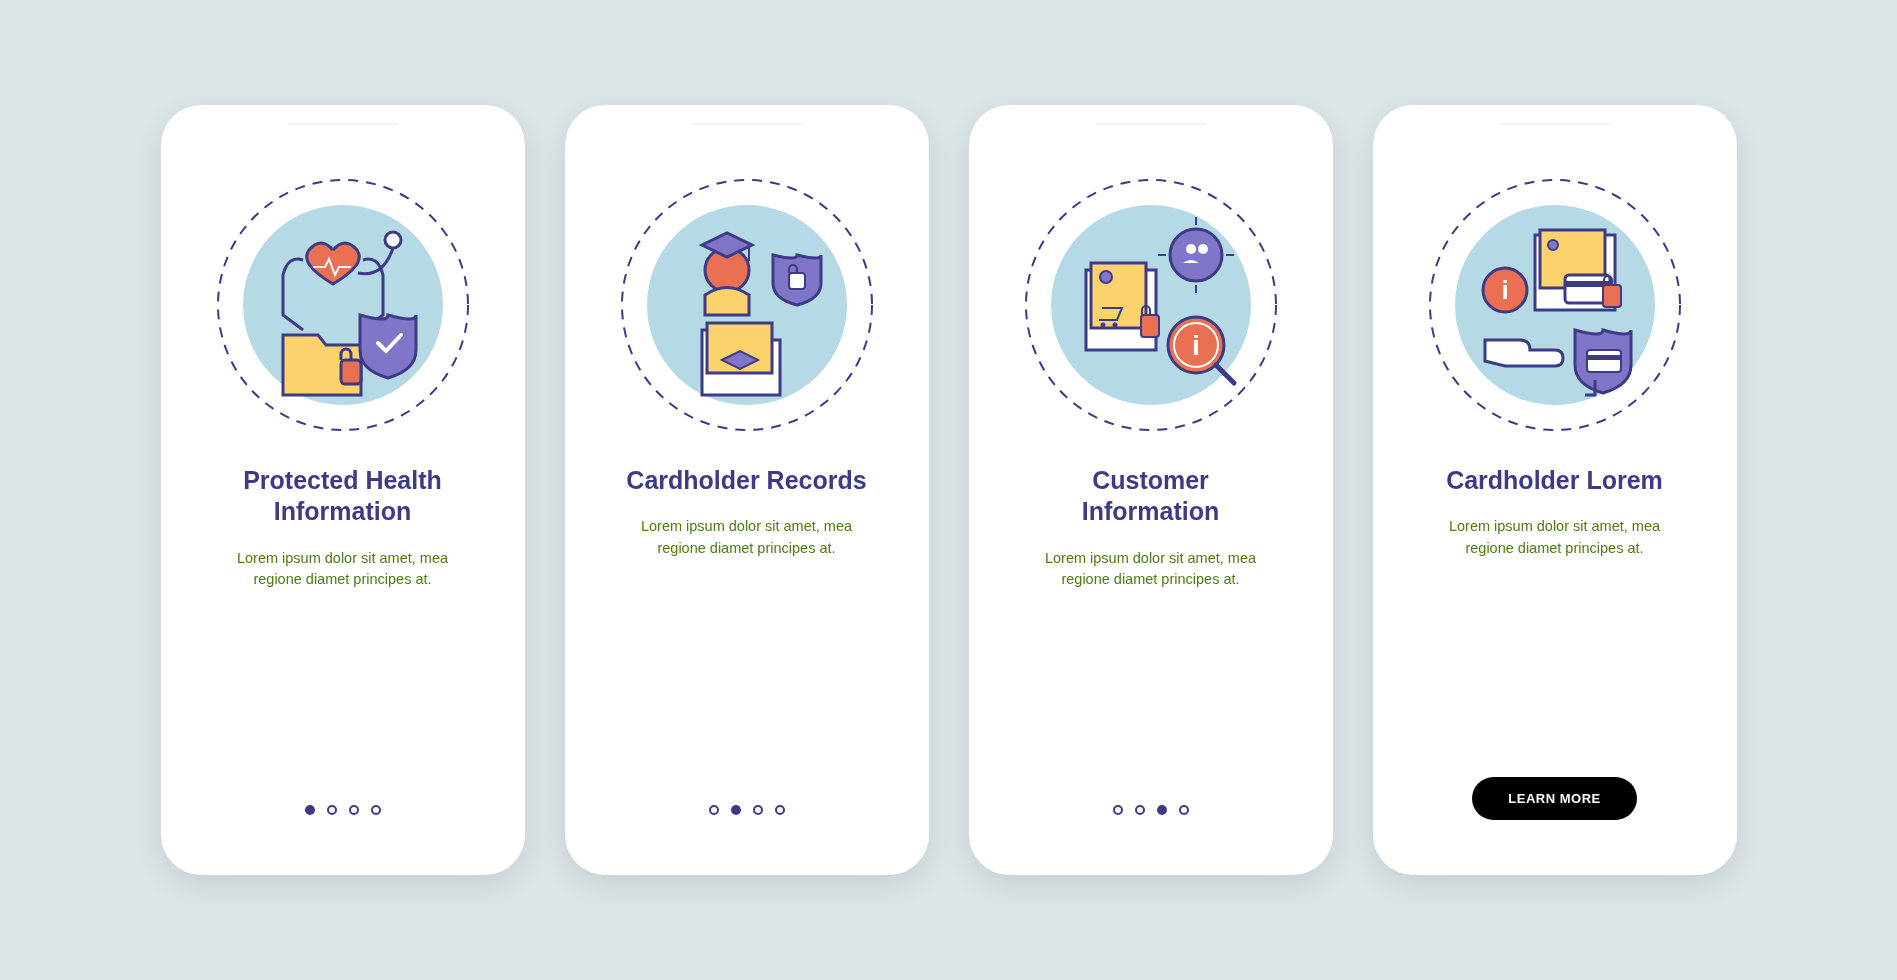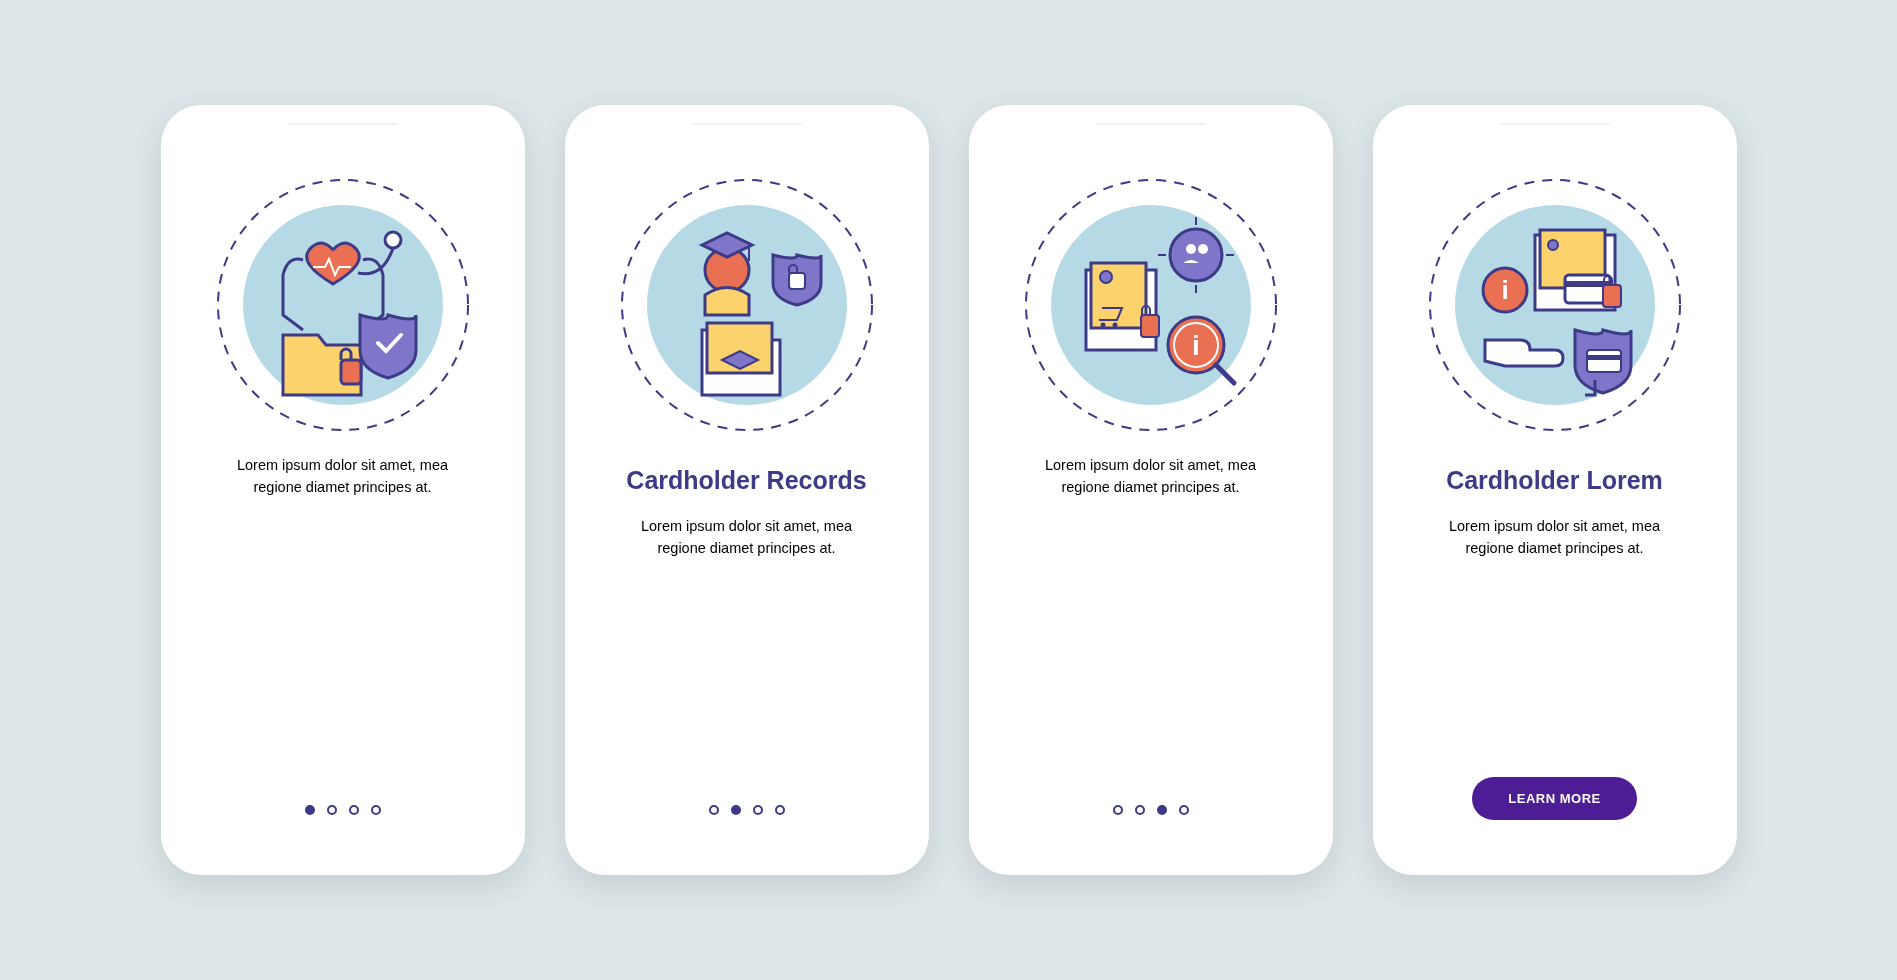--- a/index.html
+++ b/index.html
@@ -49,21 +49,21 @@
     .title {
       color: #3d3a87;
       font-size: 25px;
       font-weight: 700;
       text-align: center;
       margin-top: 30px;
       line-height: 1.25;
       max-width: 260px;
     }
     .desc {
-      color: #000000;
+      color: #4d7c0f;
       font-size: 14.5px;
       text-align: center;
       margin-top: 20px;
       line-height: 1.5;
       max-width: 240px;
     }
     .spacer { flex: 1; }
     .dots {
       display: flex;
       gap: 12px;
@@ -71,21 +71,21 @@
     }
     .dot {
       width: 10px;
       height: 10px;
       border-radius: 50%;
       border: 2px solid #3d3a87;
       background: transparent;
     }
     .dot.active { background: #3d3a87; }
     .cta {
-      background: #4c1d95;
+      background: #000000;
       color: #fff;
       font-size: 13px;
       font-weight: 700;
       letter-spacing: 0.5px;
       padding: 14px 36px;
       border-radius: 28px;
       border: none;
       margin-bottom: 25px;
       cursor: pointer;
     }
@@ -108,20 +108,21 @@
       <circle cx="180" cy="65" r="8" fill="#fff" stroke="#3d3a87" stroke-width="3"></circle>
       <path d="M180 73 q-10 30 -35 25" fill="none" stroke="#3d3a87" stroke-width="3"></path>
 
       <path d="M70 160 h35 l8 10 h35 v50 h-78 z" fill="#fbd26b" stroke="#3d3a87" stroke-width="3"></path>
       <rect x="128" y="185" width="20" height="24" rx="4" fill="#e97052" stroke="#3d3a87" stroke-width="3"></rect>
       <path d="M138 185 v-6 a5 5 0 0 0 -10 0 v6" fill="none" stroke="#3d3a87" stroke-width="3"></path>
 
       <path d="M175 140 q28 8 28 0 v35 q0 20 -28 28 q-28 -8 -28 -28 v-35 q28 8 28 0 z" fill="#8076c9" stroke="#3d3a87" stroke-width="3"></path>
       <path d="M165 168 l8 8 l15 -16" fill="none" stroke="#fff" stroke-width="4" stroke-linecap="round"></path>
     </svg>
+    <h2 class="title">Protected Health Information</h2>
     <p class="desc">Lorem ipsum dolor sit amet, mea regione diamet principes at.</p>
     <div class="spacer"></div>
     <div class="dots">
       <span class="dot active"></span>
       <span class="dot"></span>
       <span class="dot"></span>
       <span class="dot"></span>
     </div>
   </div>
 
@@ -172,20 +173,21 @@
       <circle cx="82" cy="150" r="2.5" fill="#3d3a87"></circle>
         <circle cx="94" cy="150" r="2.5" fill="#3d3a87"></circle>
       <rect x="120" y="140" width="18" height="22" rx="3" fill="#e97052" stroke="#3d3a87" stroke-width="2"></rect>
       <path d="M129 140 v-5 a4 4 0 0 0 -8 0 v5" fill="none" stroke="#3d3a87" stroke-width="2"></path>
 
       <circle cx="175" cy="170" r="28" fill="#e97052" stroke="#3d3a87" stroke-width="3"></circle>
       <circle cx="175" cy="170" r="22" fill="none" stroke="#fff" stroke-width="2"></circle>
       <text x="175" y="180" text-anchor="middle" font-size="28" font-weight="bold" fill="#fff">i</text>
       <path d="M195 190 l18 18" stroke="#3d3a87" stroke-width="5" stroke-linecap="round"></path>
     </svg>
+    <h2 class="title">Customer Information</h2>
     <p class="desc">Lorem ipsum dolor sit amet, mea regione diamet principes at.</p>
     <div class="spacer"></div>
     <div class="dots">
       <span class="dot"></span>
       <span class="dot"></span>
       <span class="dot active"></span>
       <span class="dot"></span>
     </div>
   </div>
 

